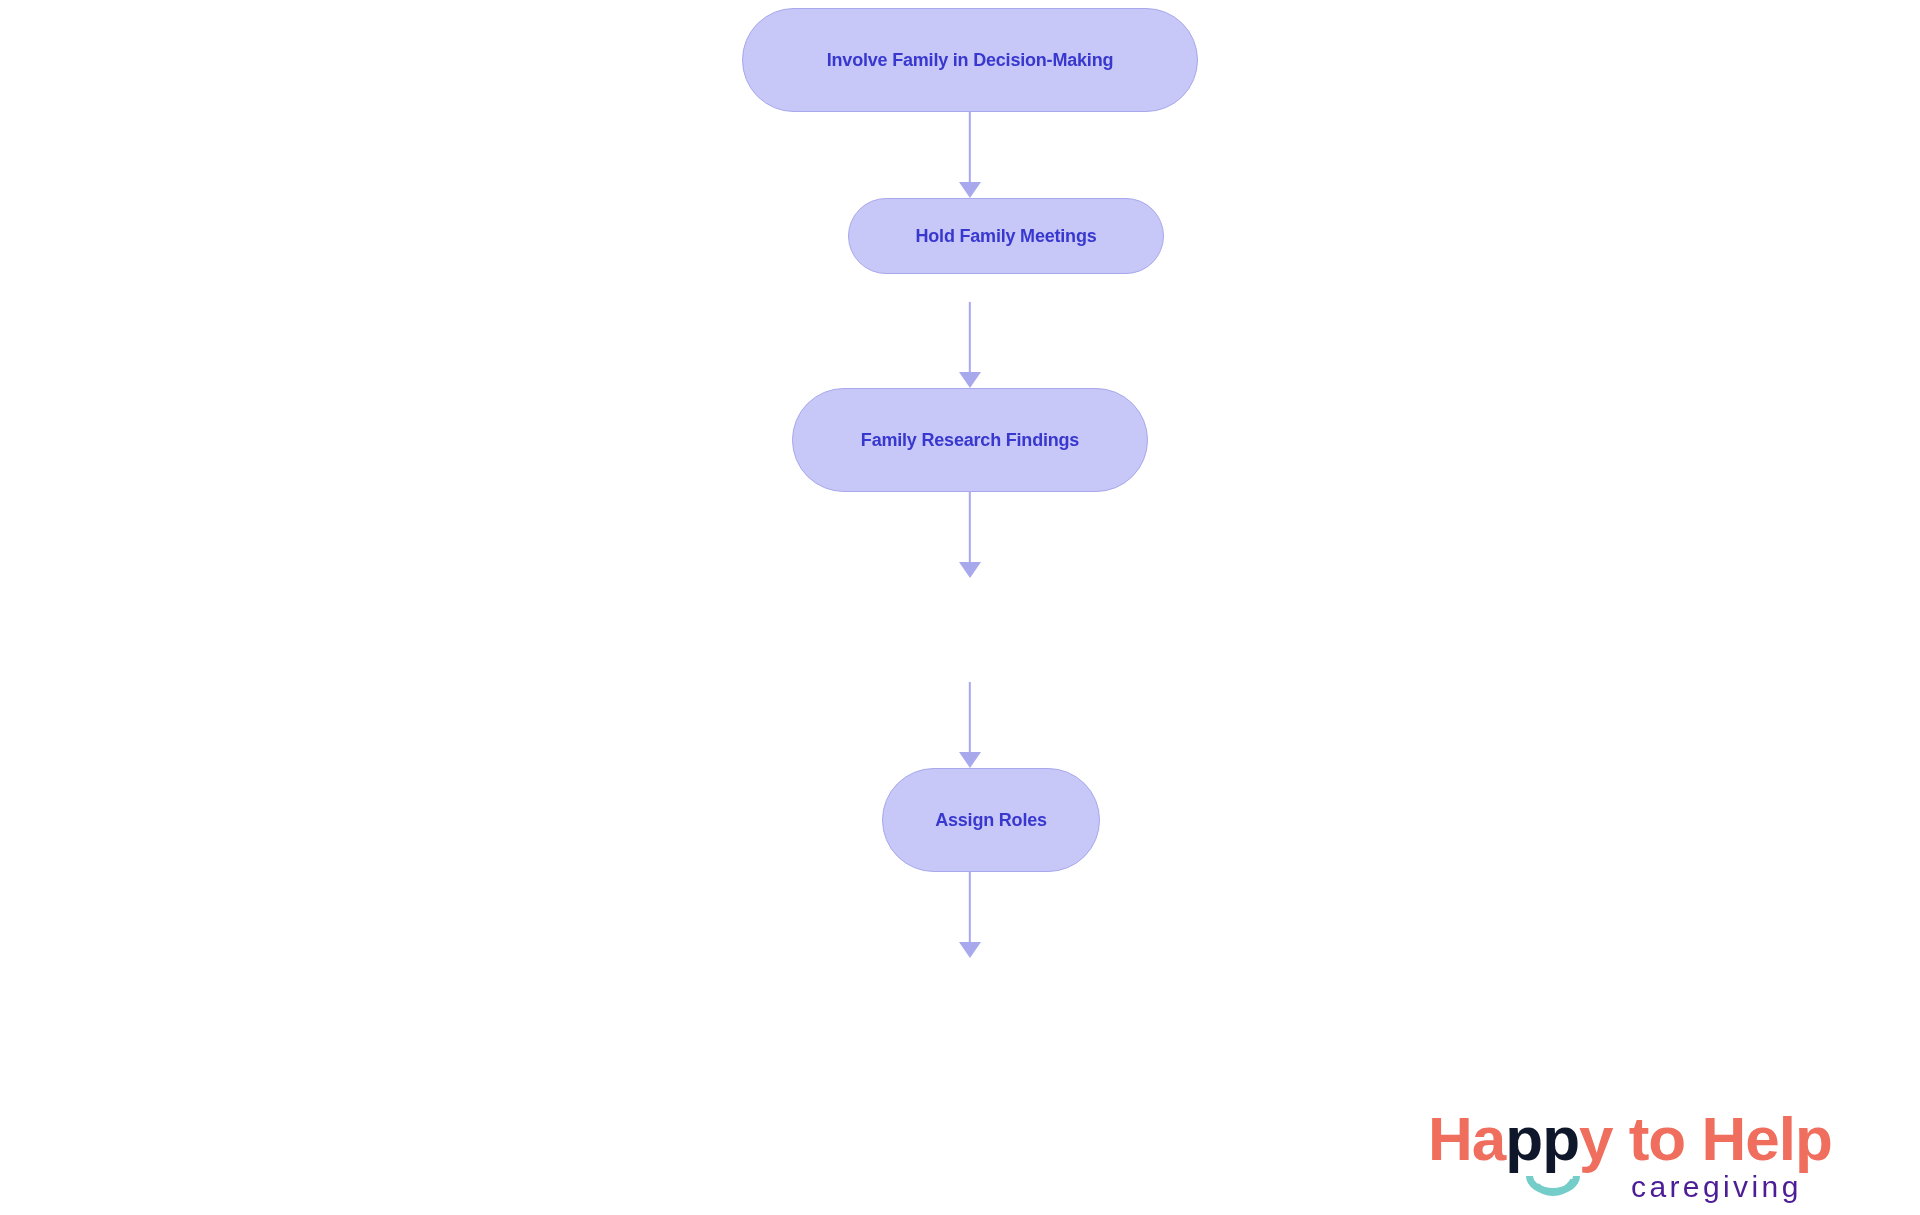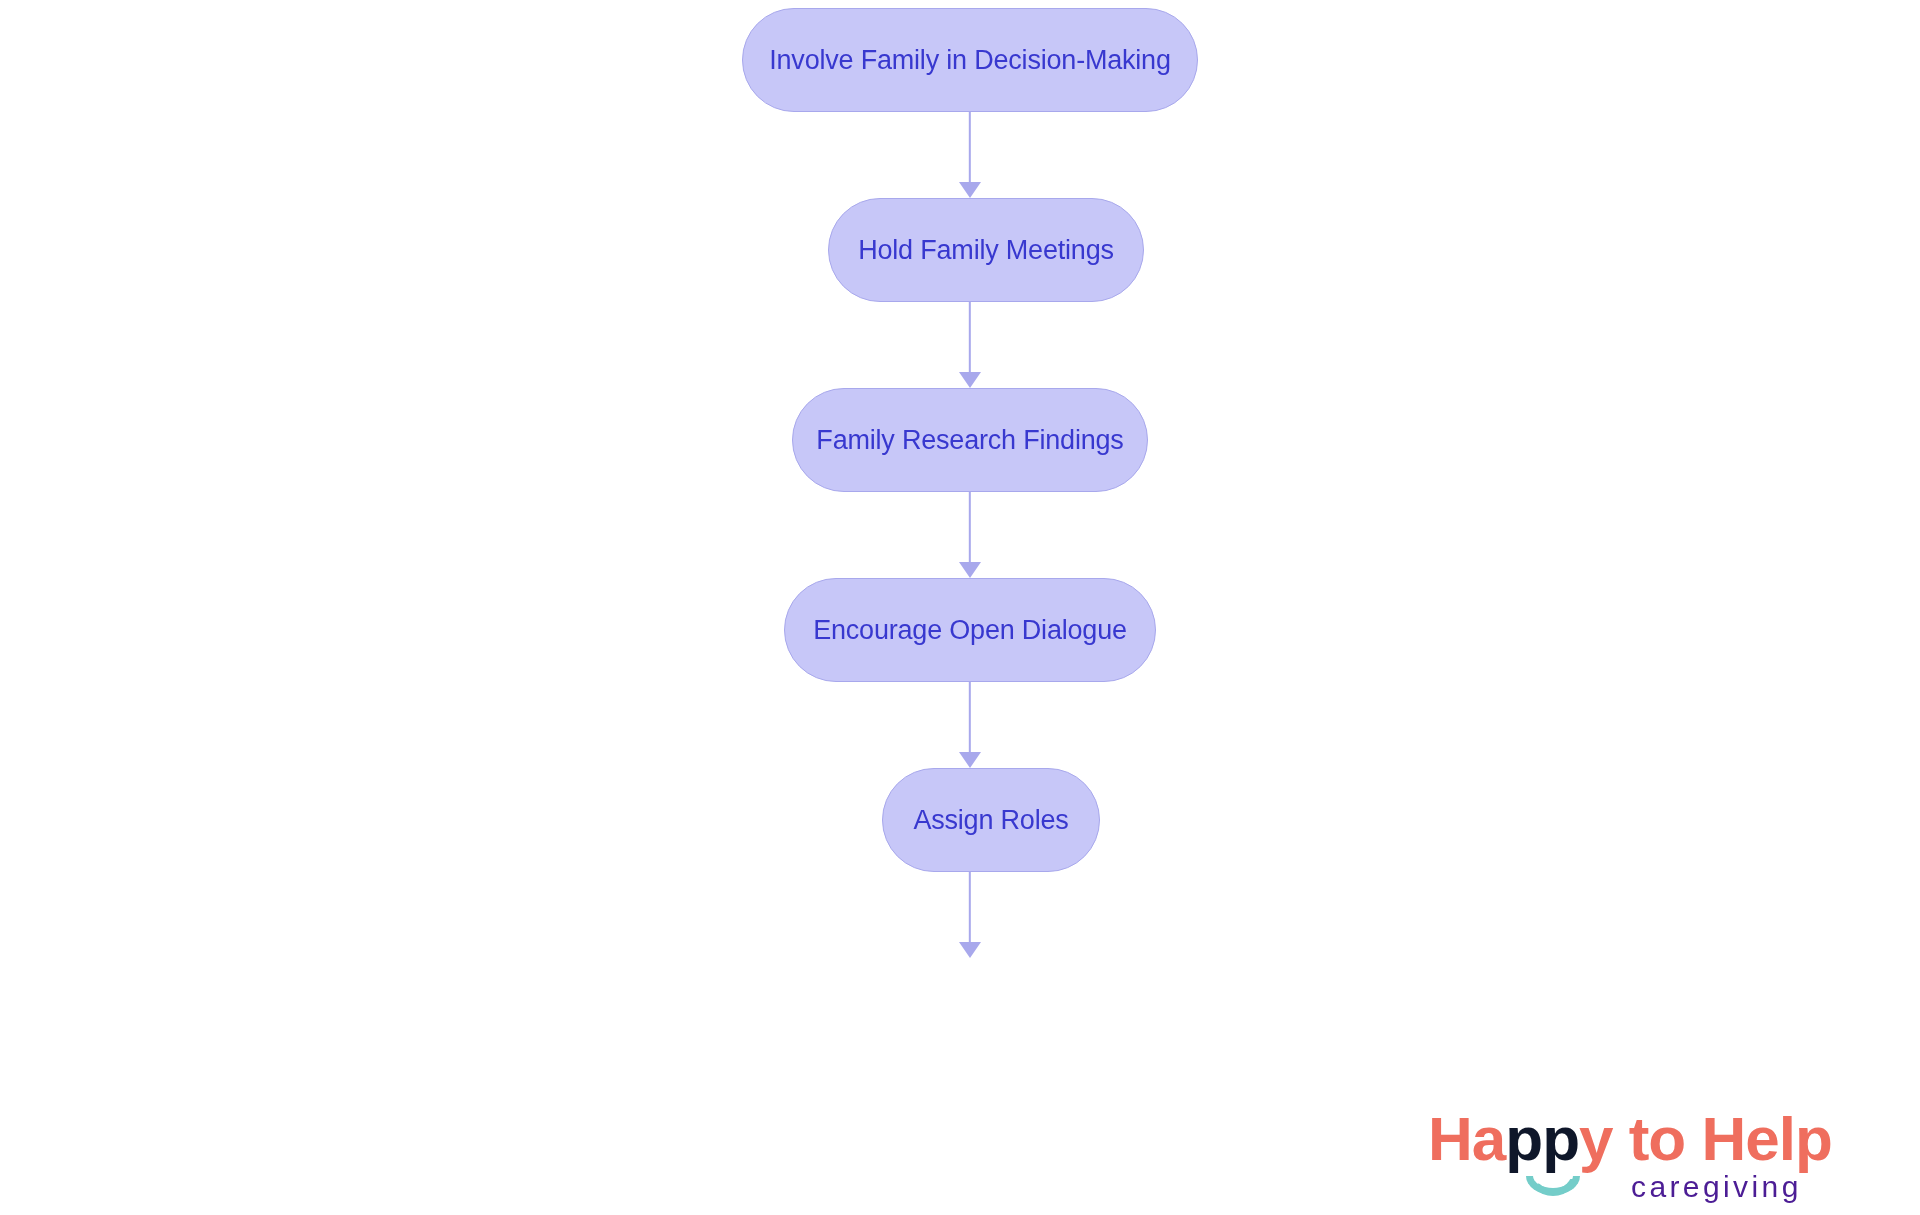--- a/index.html
+++ b/index.html
@@ -26,22 +26,22 @@
   .node {
     position: absolute;
     box-sizing: border-box;
     background: #c7c7f8;
     border: 1.6px solid #a8a8ec;
     border-radius: 999px;
     display: flex;
     align-items: center;
     justify-content: center;
     color: #3838cf;
-    font-size: 27px;
-    font-weight: 400;
+    font-size: 18px;
+    font-weight: 700;
     letter-spacing: -0.2px;
     line-height: 1;
     white-space: nowrap;
     font-family: "Liberation Sans", sans-serif;
   }
 
   .edge {
     position: absolute;
     width: 0;
   }
@@ -148,31 +148,28 @@
   </div>
   <div class="edge" style="left:970px; top:872px;">
     <div class="edge-line" style="height:70px;"></div>
     <div class="edge-head" style="top:70px;"></div>
   </div>
 
   <div class="node" style="left:742px; top:8px; width:456px; height:104px;">
     <span>Involve Family in Decision-Making</span>
   </div>
 
-  <div class="node" style="left:828px; top:198px; width:316px; height:104px;">
+  <div class="node" style="left:848px; top:198px; width:316px; height:76px;">
     <span>Hold Family Meetings</span>
   </div>
 
   <div class="node" style="left:792px; top:388px; width:356px; height:104px;">
     <span>Family Research Findings</span>
   </div>
 
-  <div class="node" style="left:784px; top:578px; width:372px; height:104px;">
-    <span>Encourage Open Dialogue</span>
-  </div>
 
   <div class="node" style="left:882px; top:768px; width:218px; height:104px;">
     <span>Assign Roles</span>
   </div>
 
 
 </div>
 
 <div id="brand-logo">
   <div class="logo-wordmark">

